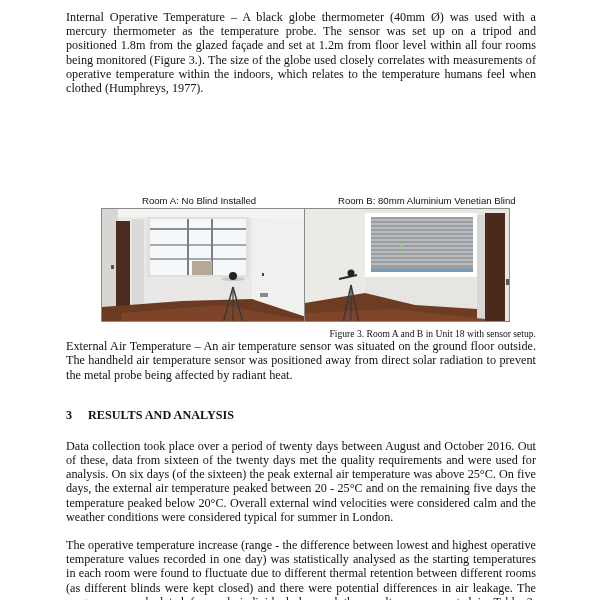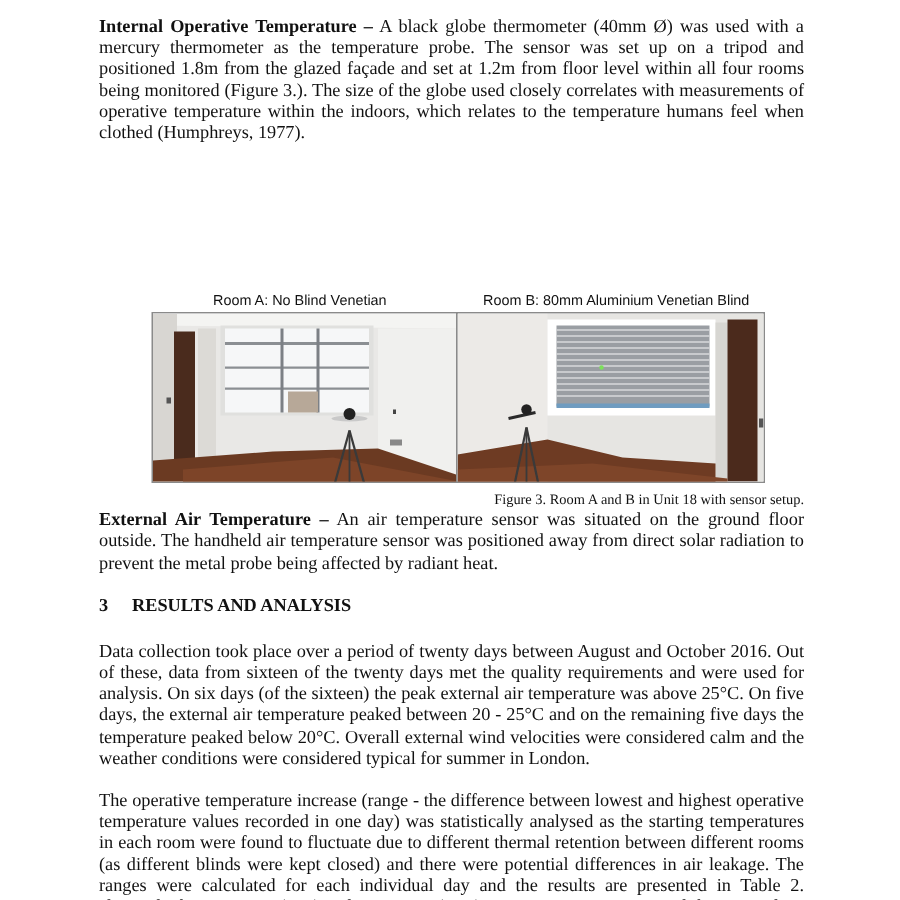--- a/index.html
+++ b/index.html
@@ -1,42 +1,42 @@
 <!DOCTYPE html>
 <html><head>
 <meta charset="utf-8">
 <style>
   html, body { margin: 0; padding: 0; background: #ffffff; }
   body { width: 600px; height: 600px; overflow: hidden; position: relative;
          font-family: "Liberation Serif", "DejaVu Serif", serif; color: #111; }
   .page { position: absolute; left: 66px; top: 8px; width: 470px; }
   p { margin: 0; font-size: 12.2px; line-height: 14.2px; }
   .just { text-align: justify; }
-  b { font-weight: bold; }
+  b { font-weight: normal; }
   .fig { position: relative; width: 470px; height: 140px; margin-top: 4px; }
   .fig-label { position: absolute; top: 0; font-family: "Liberation Sans", "DejaVu Sans", sans-serif;
                font-size: 9.6px; color: #111; }
   .photo { position: absolute; top: 109px; height: 114px; border: 1px solid #8a8a8a; box-sizing: border-box; overflow: hidden; }
   .caption { position: absolute; top: 124px; width: 470px; text-align: right; font-size: 9.6px; }
   h2 { margin: 0; font-size: 12.2px; font-weight: bold; }
   .num { display: inline-block; width: 22px; }
   .num31 { display: inline-block; width: 30px; }
 </style>
 </head>
 <body>
 
 <div class="page">
 
   <p class="just" style="margin-top:2px;">
     <b>Internal Operative Temperature –</b><span> A black globe thermometer (40mm Ø) was used with a mercury thermometer as the temperature probe. The sensor was set up on a tripod and positioned 1.8m from the glazed façade and set at 1.2m from floor level within all four rooms being monitored (Figure 3.). The size of the globe used closely correlates with measurements of operative temperature within the indoors, which relates to the temperature humans feel when clothed (Humphreys, 1977).</span>
   </p>
 
   <div class="fig">
-    <span class="fig-label" style="left:76px; top:96px;">Room A: No Blind Venetian</span>
-    <span class="fig-label" style="left:256px; top:96px;">Room B: 80mm Aluminium Venetian Blind</span>
+    <span class="fig-label" style="left:76px; top:96px;">Room A: No Blind Installed</span>
+    <span class="fig-label" style="left:272px; top:96px;">Room B: 80mm Aluminium Venetian Blind</span>
 
     <div class="photo" style="left:35px; width:204px;">
       <svg width="204" height="114" viewBox="0 0 204 114">
         <rect x="0" y="0" width="204" height="114" fill="#e9e8e6"></rect>
         <polygon points="0,0 204,0 204,10 0,8" fill="#f4f4f2"></polygon>
         <rect x="0" y="0" width="16" height="114" fill="#d8d6d2"></rect>
         <rect x="14" y="12" width="14" height="96" fill="#4a2b1d"></rect>
         <rect x="30" y="10" width="12" height="90" fill="#dcdad6"></rect>
         <rect x="45" y="8" width="102" height="60" fill="#e0e0de"></rect>
         <rect x="48" y="10" width="96" height="56" fill="#f6f7f8"></rect>
@@ -95,21 +95,21 @@
       </svg>
     </div>
 
     <span class="caption" style="top:229px;">Figure 3. Room A and B in Unit 18 with sensor setup.</span>
   </div>
 
   <p class="just" style="margin-top:100px;">
     <b>External Air Temperature –</b><span> An air temperature sensor was situated on the ground floor outside. The handheld air temperature sensor was positioned away from direct solar radiation to prevent the metal probe being affected by radiant heat.</span>
   </p>
 
-  <h2 style="margin-top:14px;">
+  <h2 style="margin-top:26px;">
     <span class="num">3</span><span>RESULTS AND ANALYSIS</span>
   </h2>
 
   <p class="just" style="margin-top:16px;">Data collection took place over a period of twenty days between August and October 2016. Out of these, data from sixteen of the twenty days met the quality requirements and were used for analysis. On six days (of the sixteen) the peak external air temperature was above 25°C. On five days, the external air temperature peaked between 20 - 25°C and on the remaining five days the temperature peaked below 20°C. Overall external wind velocities were considered calm and the weather conditions were considered typical for summer in London.</p>
 
 
   <p class="just" style="margin-top:14px;">The operative temperature increase (range - the difference between lowest and highest operative temperature values recorded in one day) was statistically analysed as the starting temperatures in each room were found to fluctuate due to different thermal retention between different rooms (as different blinds were kept closed) and there were potential differences in air leakage. The ranges were calculated for each individual day and the results are presented in Table 2. alongside the minimum (min) and maximum (max) operative temperatures and the external air temperatures (min, max and range).</p>
 
 </div>
 

